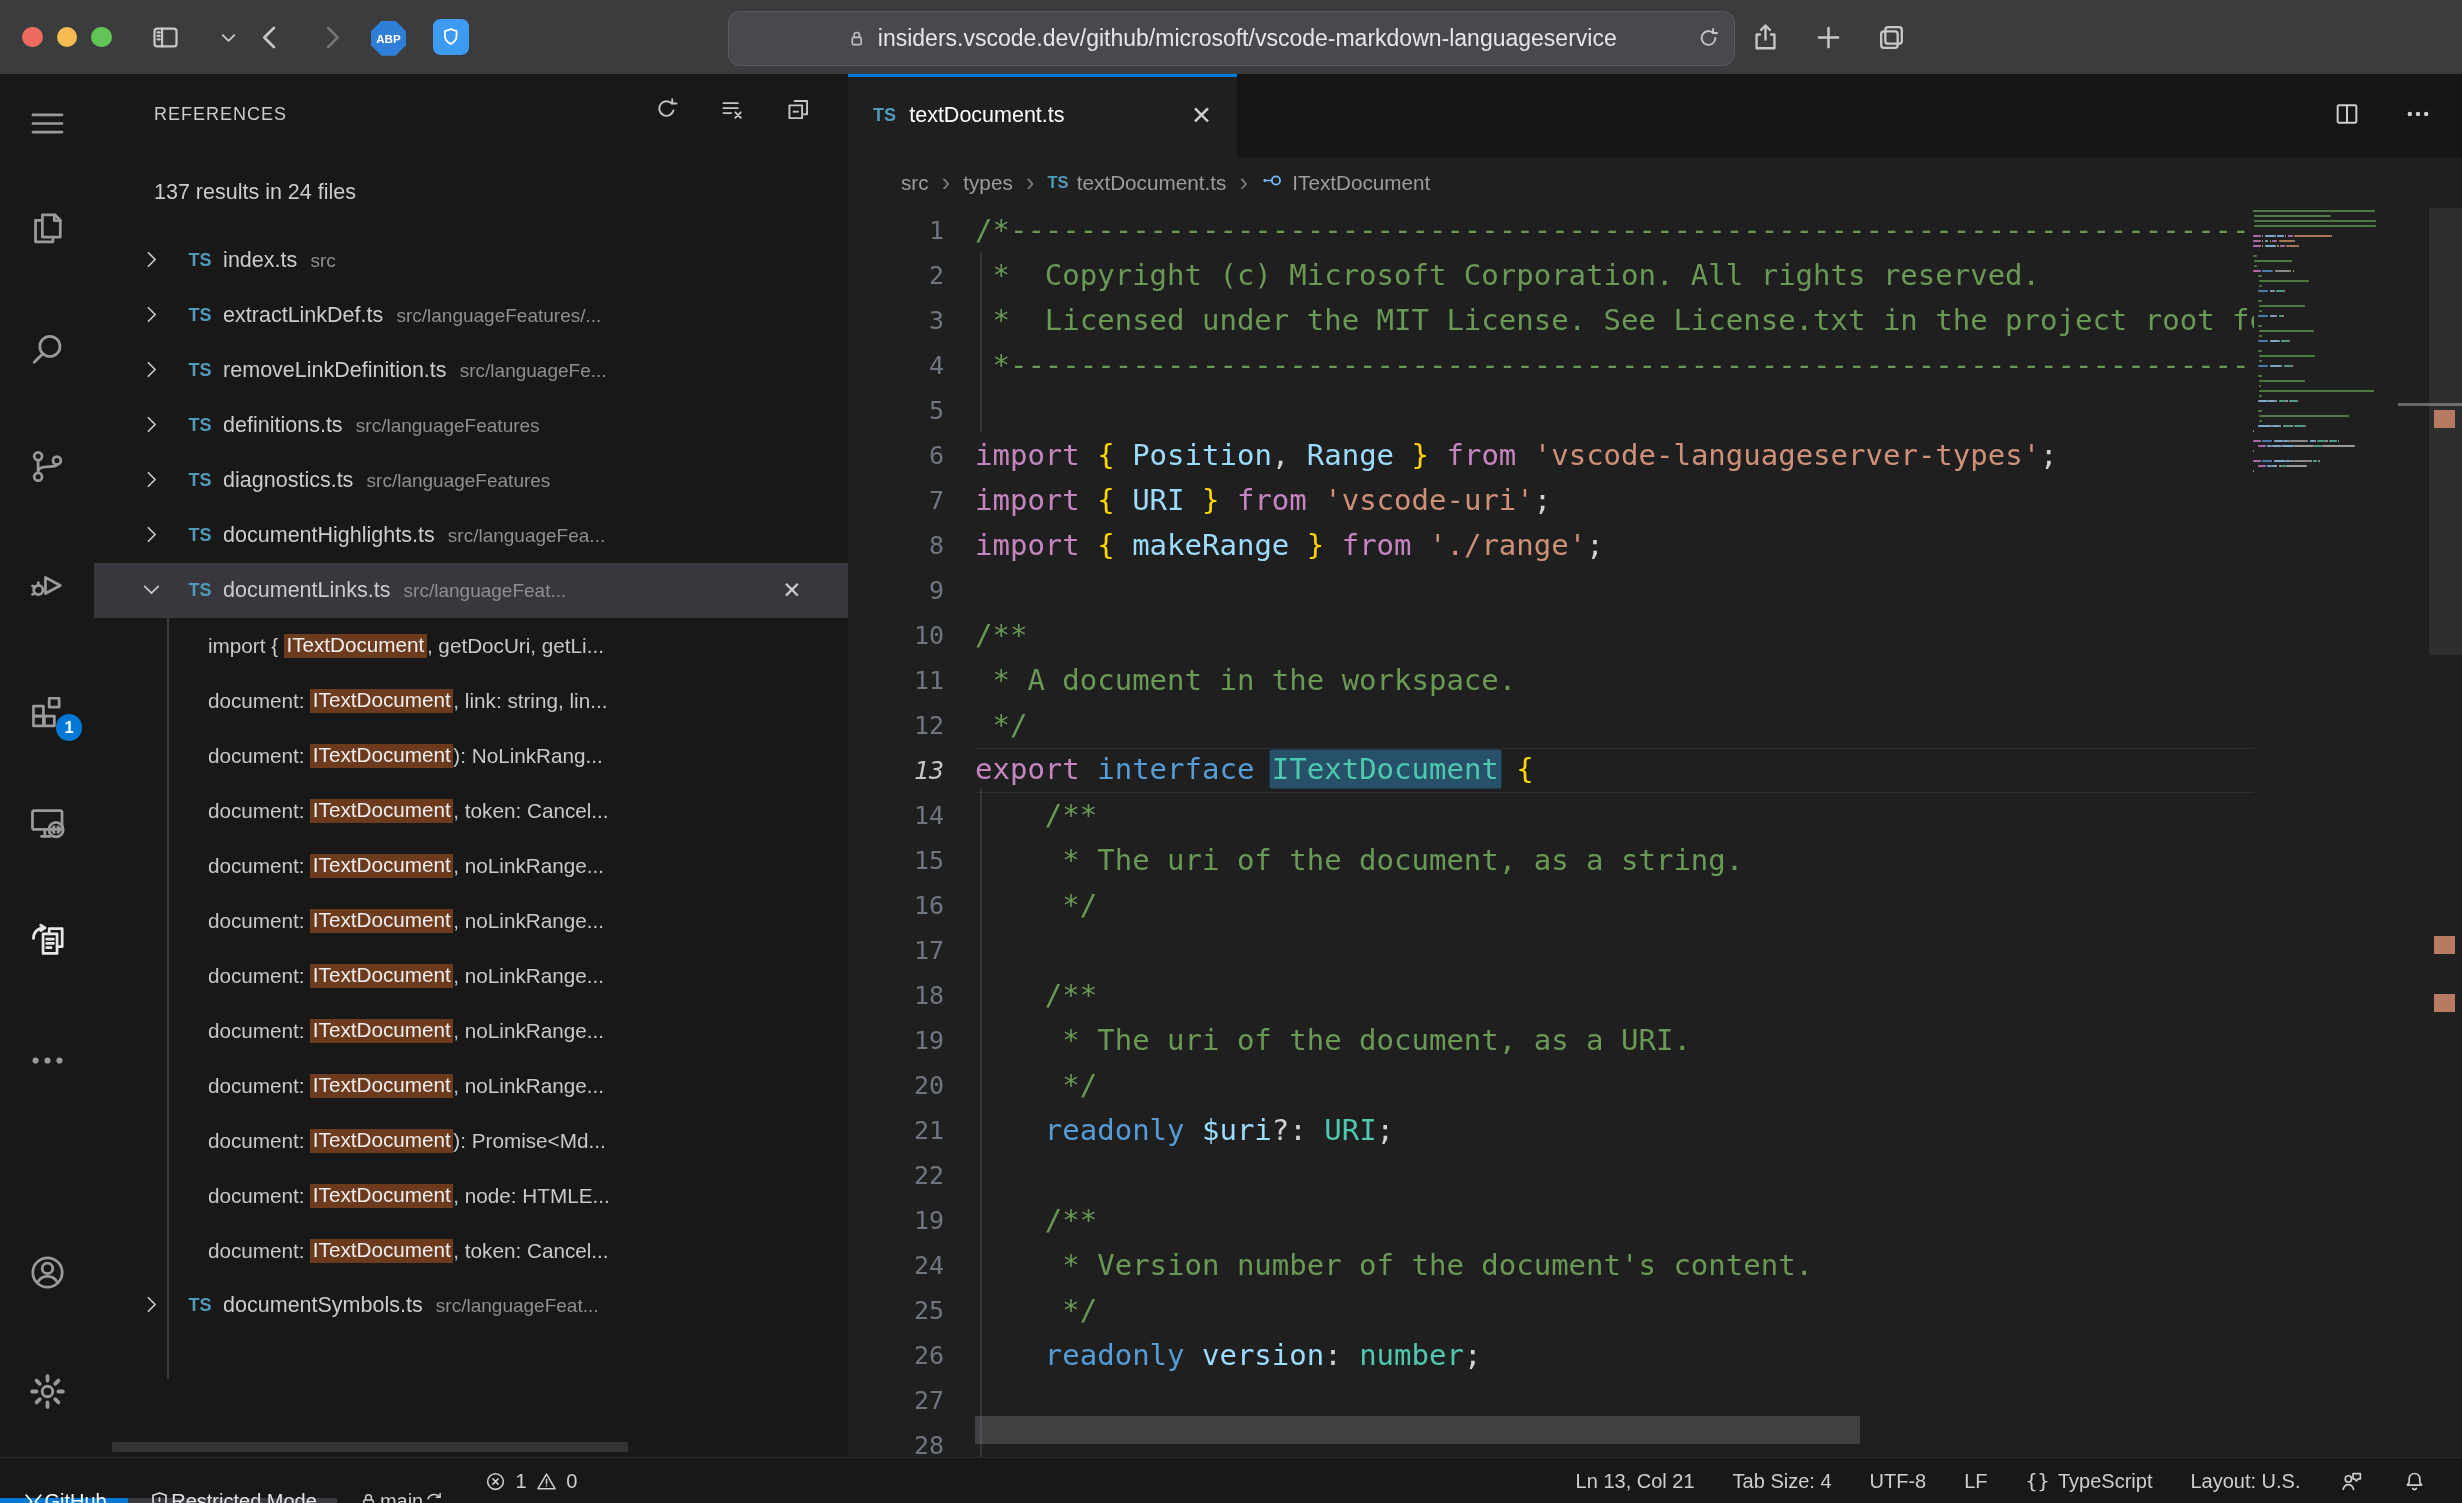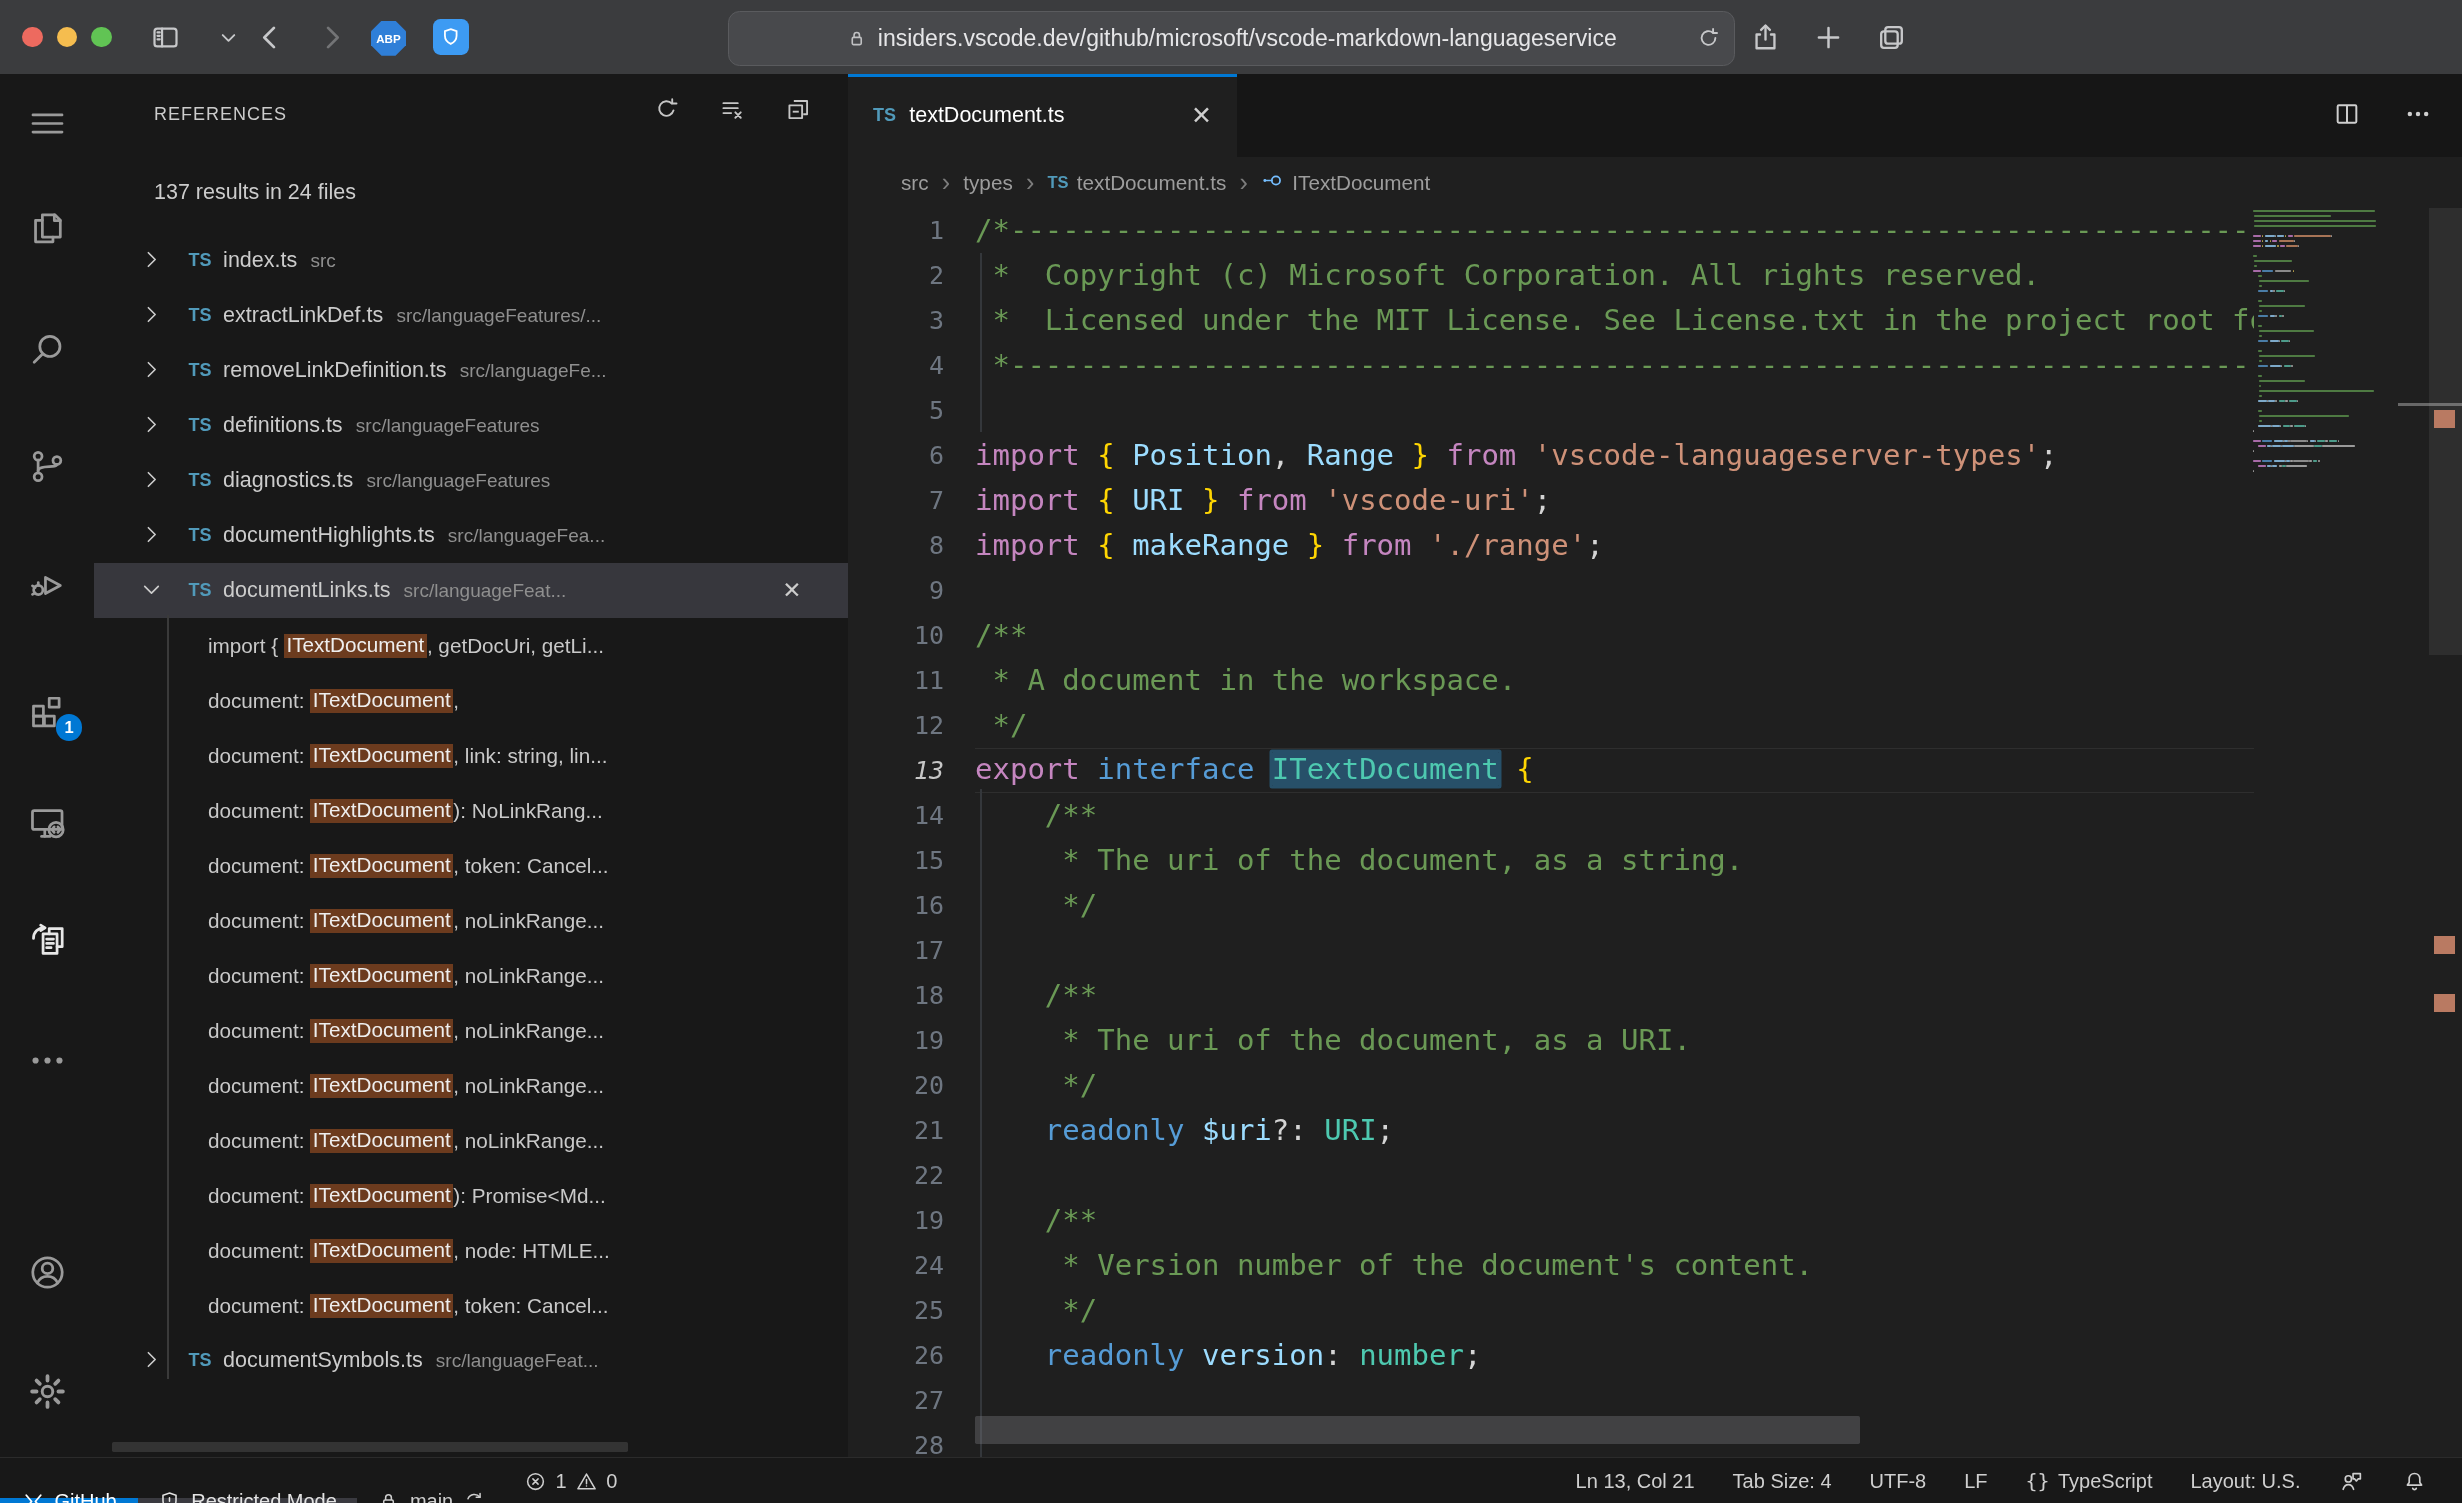--- a/index.html
+++ b/index.html
@@ -89,21 +89,21 @@
   .mrow{height:5px;white-space:nowrap;overflow:hidden;}
   .mrow i{display:inline-block;height:2.5px;margin-top:1.7px;vertical-align:top;border-radius:0.8px;}
   .ruler{position:absolute;top:0;right:0;width:64px;height:100%;}
   .vthumb{position:absolute;right:0;top:0;width:33px;height:447px;background:rgba(255,255,255,.07);}
   .cursor-mark{position:absolute;right:0;width:64px;top:195px;height:3.3px;background:rgba(190,190,190,.45);}
   .rmark{position:absolute;right:6.6px;width:21.5px;height:18px;background:#b97a62;}
   .hthumb{position:absolute;left:127px;top:1208px;width:885px;height:28px;background:rgba(130,130,135,.35);border-radius:1.7px;}
   
   .status{position:absolute;left:0;top:1457px;width:2462px;height:46px;background:#181818;border-top:0.8px solid #2b2b2b;
     display:flex;align-items:stretch;font-size:20px;color:#cfcfcf;}
-  .seg{display:flex;align-items:center;gap:10px;padding:0 20px;cursor:pointer;margin-top:40px;}
+  .seg{display:flex;align-items:center;padding:0 20px;cursor:pointer;margin-top:40px;}
   .seg svg{width:23px;height:23px;}
   .seg.remote{background:#0078d4;color:#ffffff;padding:0 21.5px;}
   .seg.restricted{background:#3a3a40;color:#e3e3e3;}
   .problems{display:flex;align-items:center;gap:8.3px;padding:0 18px;cursor:pointer;}
   .problems svg{width:23px;height:23px;}
   .sright{margin-left:auto;display:flex;align-items:stretch;padding-right:16.5px;}
   .sritem{display:flex;align-items:center;gap:8.3px;padding:0 19px;cursor:pointer;white-space:nowrap;}
   .sritem svg{width:25px;height:25px;}
   .braces{font-family:"DejaVu Sans Mono",monospace;font-size:20px;}
 </style>
@@ -357,23 +357,20 @@
               <path d="M5.5 9l6.5 6.5L18.5 9"></path>
             </svg>
           </span>
           <span class="ts-badge">TS</span>
           <span class="fname">documentLinks.ts</span>
           <span class="fpath">src/languageFeat...</span>
           <span class="xclose">✕</span>
         </div>
         <div class="row match">
           <span class="snippet">import { <span class="mhl">ITextDocument</span>, getDocUri, getLi...</span>
-        </div>
-        <div class="row match">
-          <span class="snippet">document: <span class="mhl">ITextDocument</span>,</span>
         </div>
         <div class="row match">
           <span class="snippet">document: <span class="mhl">ITextDocument</span>, link: string, lin...</span>
         </div>
         <div class="row match">
           <span class="snippet">document: <span class="mhl">ITextDocument</span>): NoLinkRang...</span>
         </div>
         <div class="row match">
           <span class="snippet">document: <span class="mhl">ITextDocument</span>, token: Cancel...</span>
         </div>

